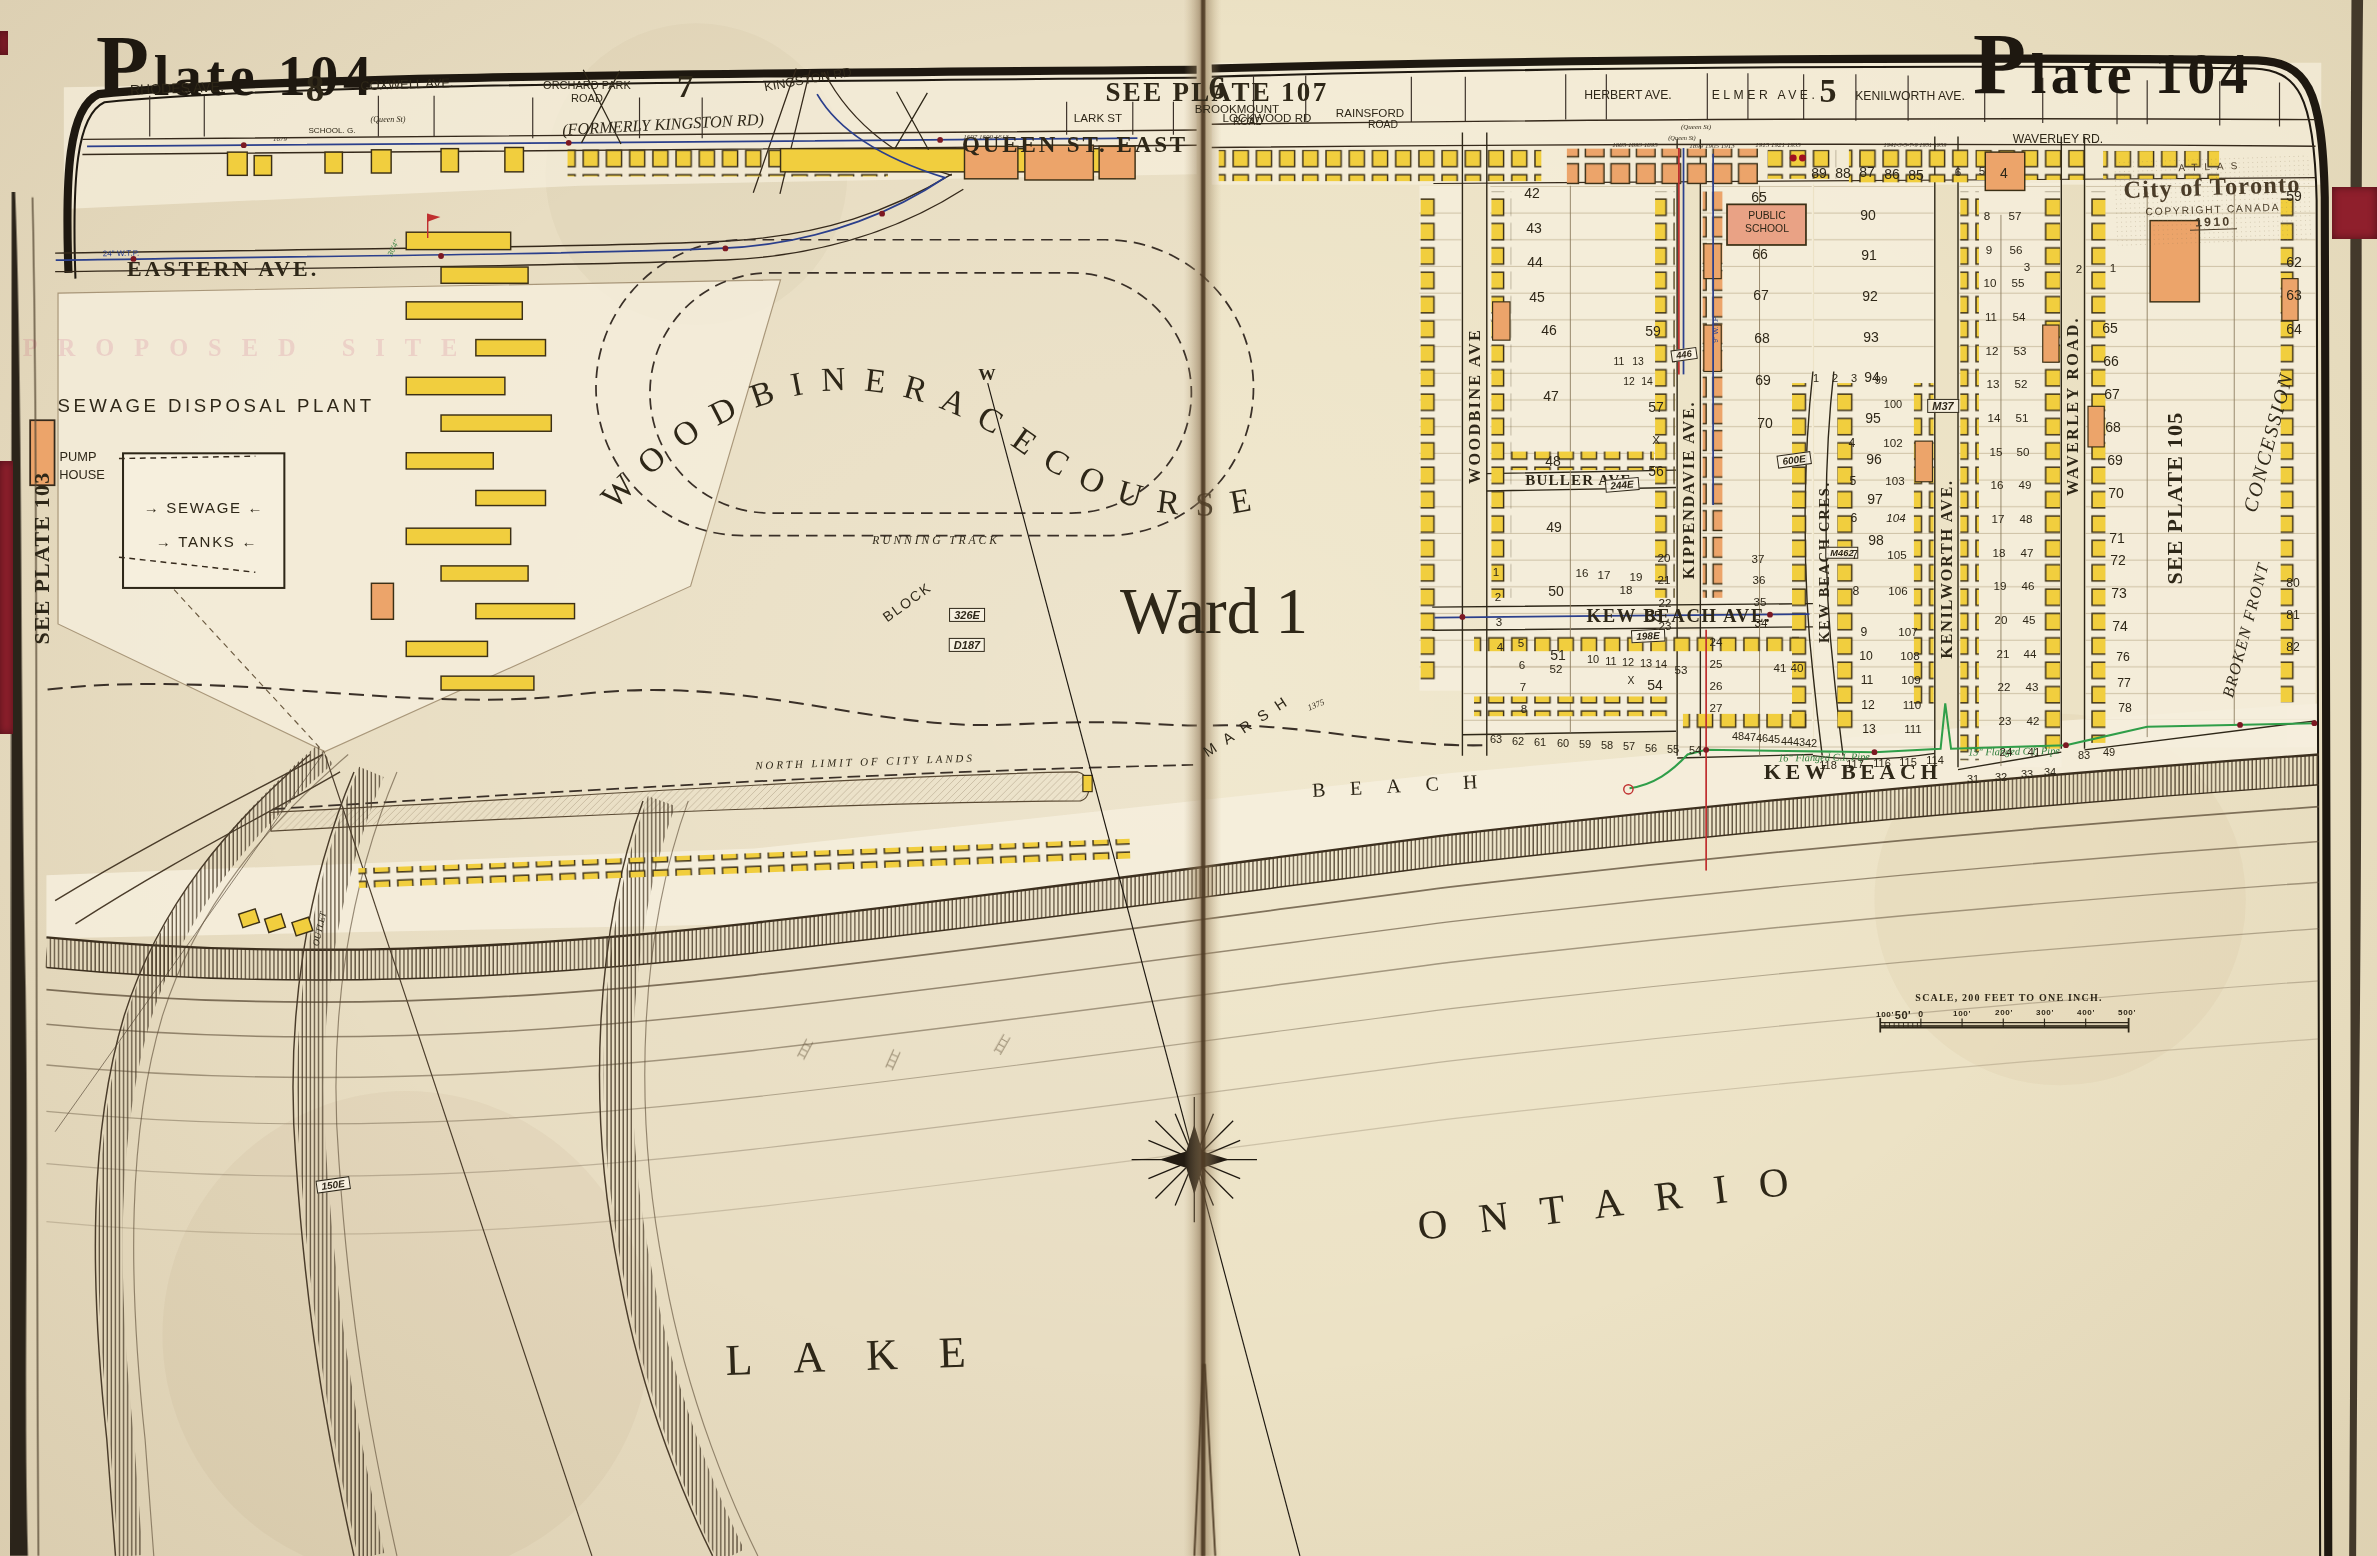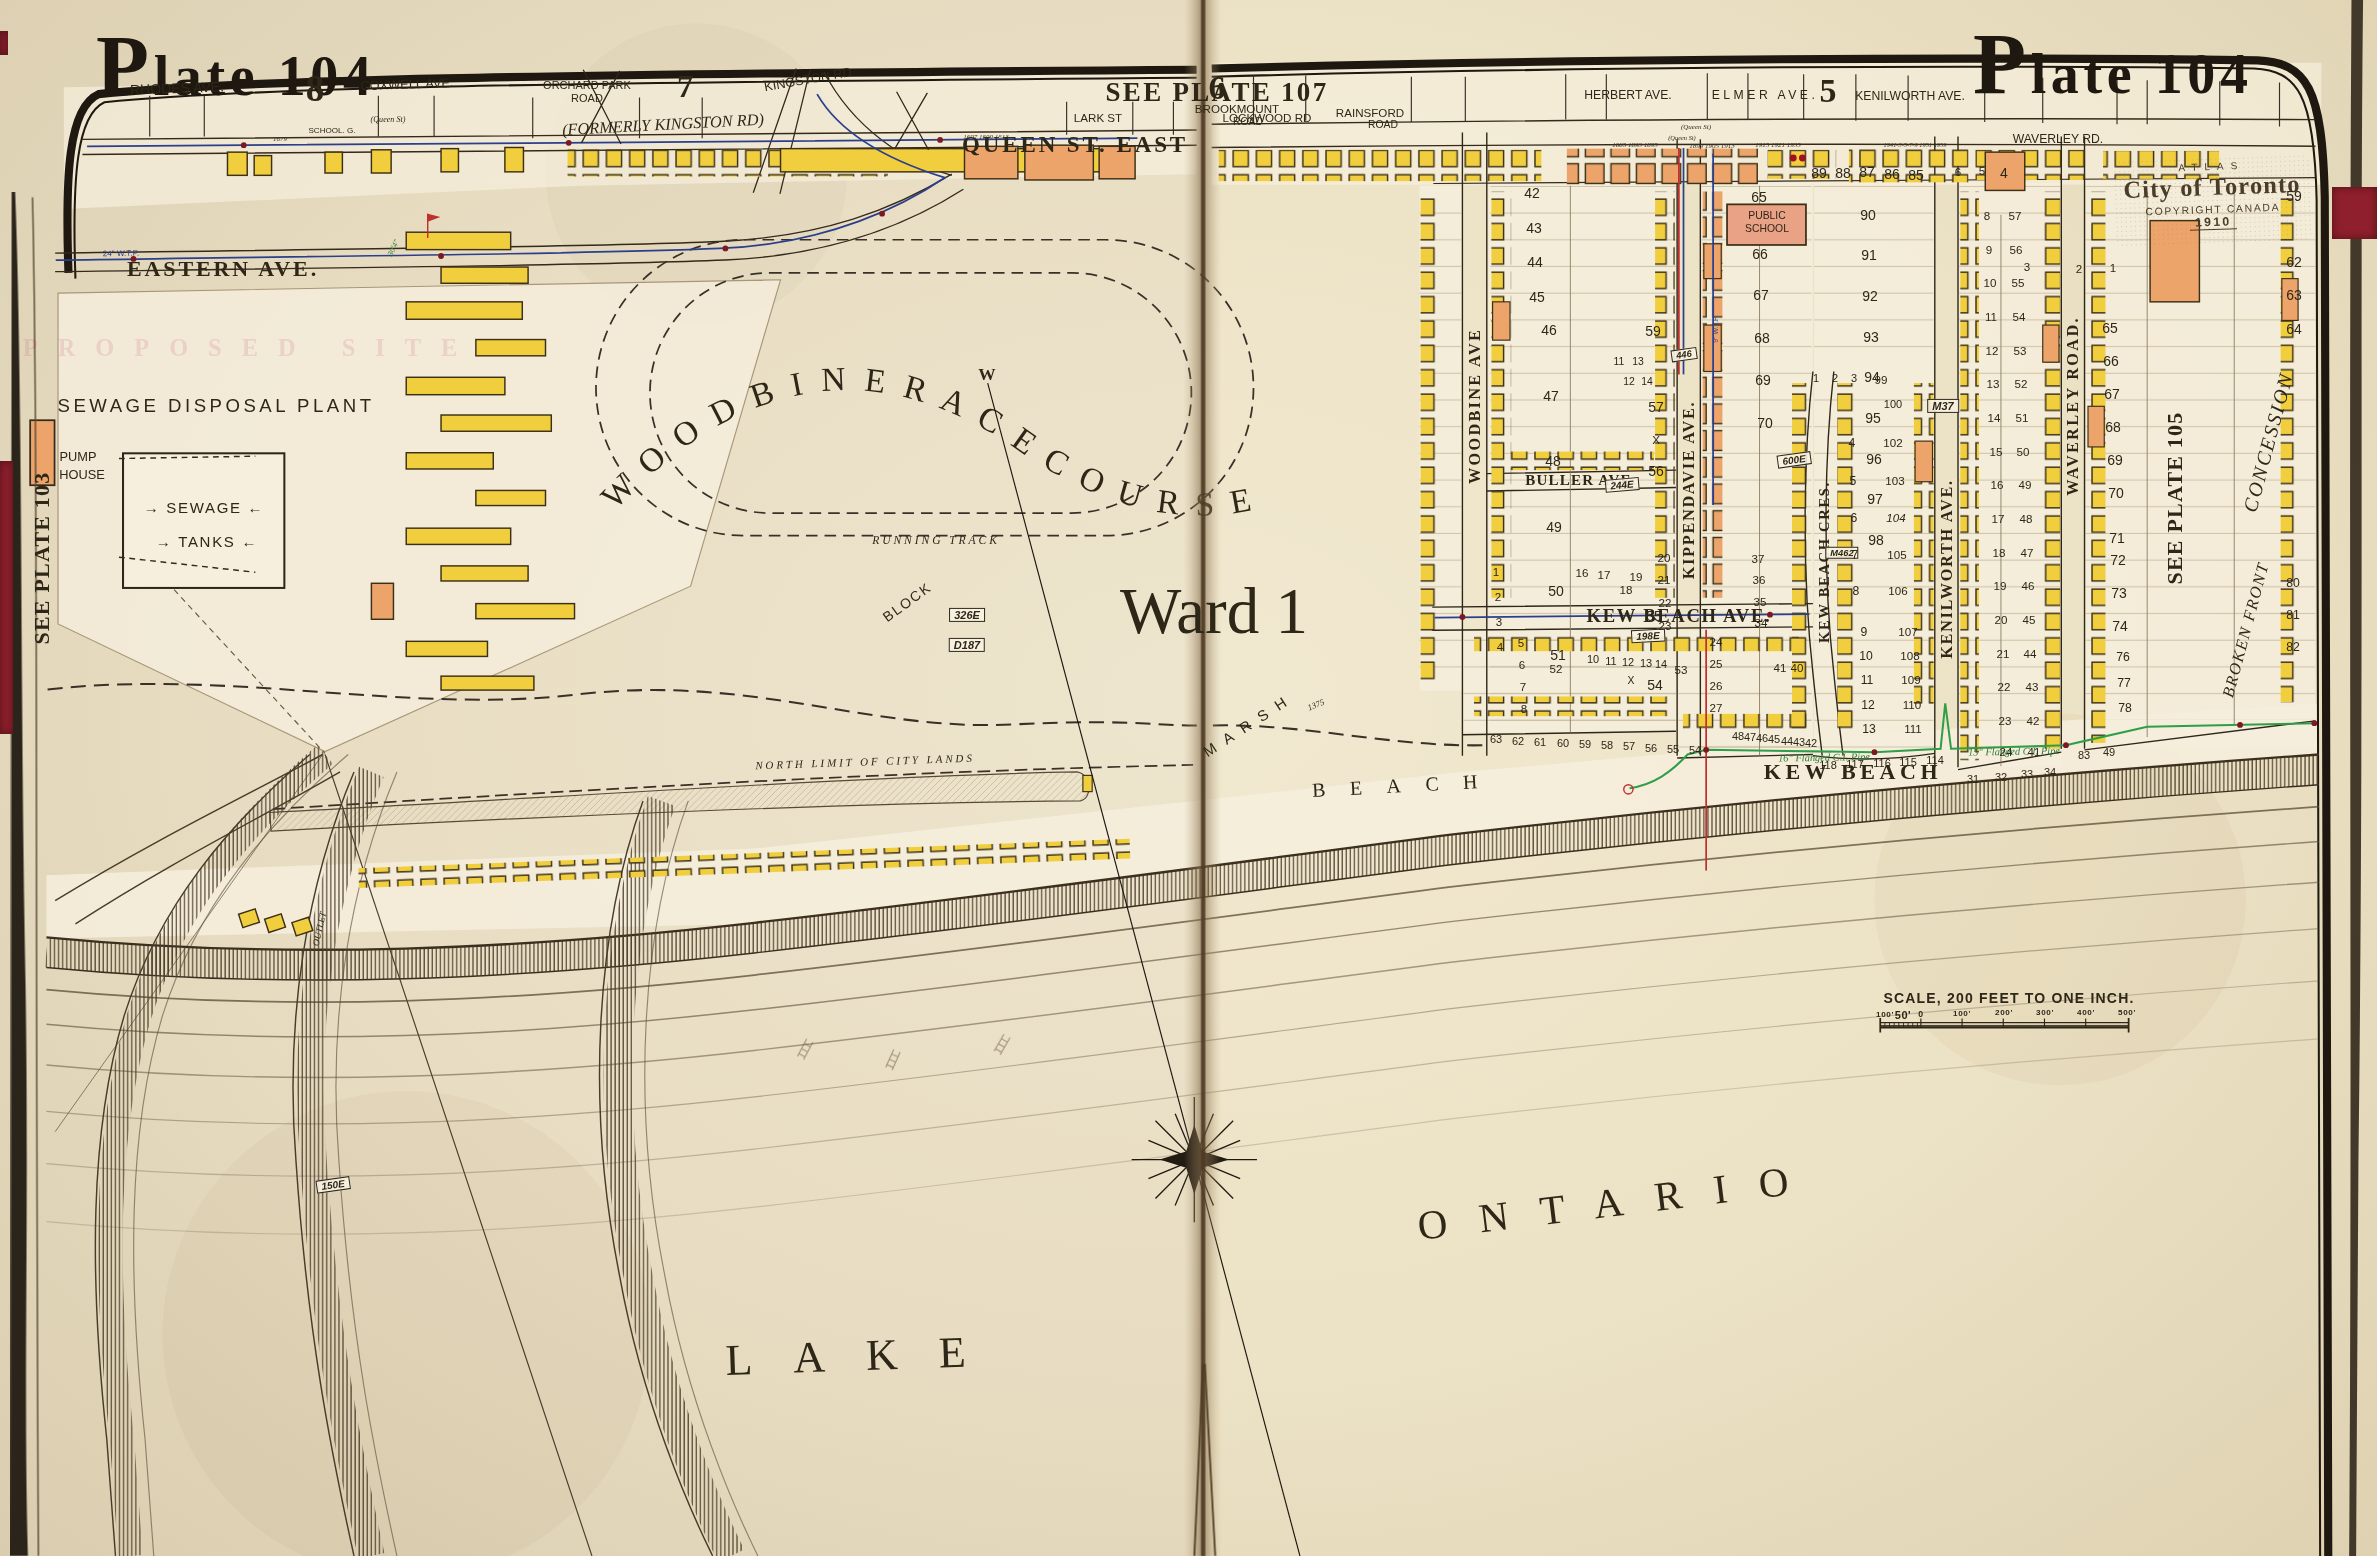--- a/index.html
+++ b/index.html
@@ -457,21 +457,21 @@
       <div class="lbl serif" style="left: 1947px; top: 569px; font-size: 16.3px; letter-spacing: 1.7px; transform: translate(-50%, -50%) rotate(-90deg);">KENILWORTH AVE.</div>
       <div class="lbl serif" style="left: 2073px; top: 406px; font-size: 16.3px; letter-spacing: 2.3px; transform: translate(-50%, -50%) rotate(-90deg);">WAVERLEY ROAD.</div>
       <div class="lbl green" style="left: 1824px; top: 758px; font-size: 10.4px; transform: translate(-50%, -50%) rotate(-1deg);">16" Flanged C.I. Pipe</div>
       <div class="lbl green" style="left: 2014px; top: 752px; font-size: 10.4px; transform: translate(-50%, -50%) rotate(-1deg);">15" Flanged C.I. Pipe</div>
       <div class="lbl blue" style="left: 1715px; top: 329px; font-size: 7px; transform: translate(-50%, -50%) rotate(-90deg);">9" W.T.P.</div>
       <div class="lbl serif" style="left: 2175px; top: 498px; font-size: 22px; letter-spacing: 1.2px; transform: translate(-50%, -50%) rotate(-90deg);">SEE PLATE 105</div>
       <div class="lbl script" style="left: 2268px; top: 442px; font-size: 20px; letter-spacing: 2.3px; transform: translate(-50%, -50%) rotate(-75deg);">CONCESSION</div>
       <div class="lbl script" style="left: 2246px; top: 630px; font-size: 16.3px; letter-spacing: 1.7px; transform: translate(-50%, -50%) rotate(-75deg);">BROKEN FRONT</div>
       <div class="lbl cap" style="left: 866px; top: 1356px; font-size: 44px; letter-spacing: 41px; transform: translate(-50%, -50%) rotate(-2deg);">LAKE</div>
       <div class="lbl cap" style="left: 1619px; top: 1202px; font-size: 41px; letter-spacing: 32px; transform: translate(-50%, -50%) rotate(-7deg);">ONTARIO</div>
-      <div class="lbl tick" style="left: 2009px; top: 998px; font-size: 14px; letter-spacing: 1.2px; transform: translate(-50%, -50%) rotate(0deg);">SCALE, 200 FEET TO ONE INCH.</div>
+      <div class="lbl tick" style="left: 2009px; top: 998px; font-size: 10px; letter-spacing: 1.2px; transform: translate(-50%, -50%) rotate(0deg); font-family: Liberation Serif, serif;">SCALE, 200 FEET TO ONE INCH.</div>
       <div class="lbl tick" style="left: 1885px; top: 1015px; font-size: 8.1px; transform: translate(-50%, -50%) rotate(0deg);">100'</div>
       <div class="lbl tick" style="left: 1903px; top: 1015px; font-size: 11px; transform: translate(-50%, -50%) rotate(0deg);">50'</div>
       <div class="lbl tick" style="left: 1921px; top: 1014px; font-size: 8.7px; transform: translate(-50%, -50%) rotate(0deg);">0</div>
       <div class="lbl tick" style="left: 1962px; top: 1014px; font-size: 8.1px; transform: translate(-50%, -50%) rotate(0deg);">100'</div>
       <div class="lbl tick" style="left: 2004px; top: 1013px; font-size: 8.1px; transform: translate(-50%, -50%) rotate(0deg);">200'</div>
       <div class="lbl tick" style="left: 2045px; top: 1013px; font-size: 8.1px; transform: translate(-50%, -50%) rotate(0deg);">300'</div>
       <div class="lbl tick" style="left: 2086px; top: 1013px; font-size: 8.1px; transform: translate(-50%, -50%) rotate(0deg);">400'</div>
       <div class="lbl tick" style="left: 2127px; top: 1013px; font-size: 8.1px; transform: translate(-50%, -50%) rotate(0deg);">500'</div>
       <div class="lbl badge" style="left: 967px; top: 615px; font-size: 11px; transform: translate(-50%, -50%) rotate(0deg);">326E</div>
       <div class="lbl badge" style="left: 967px; top: 645px; font-size: 11px; transform: translate(-50%, -50%) rotate(0deg);">D187</div>

